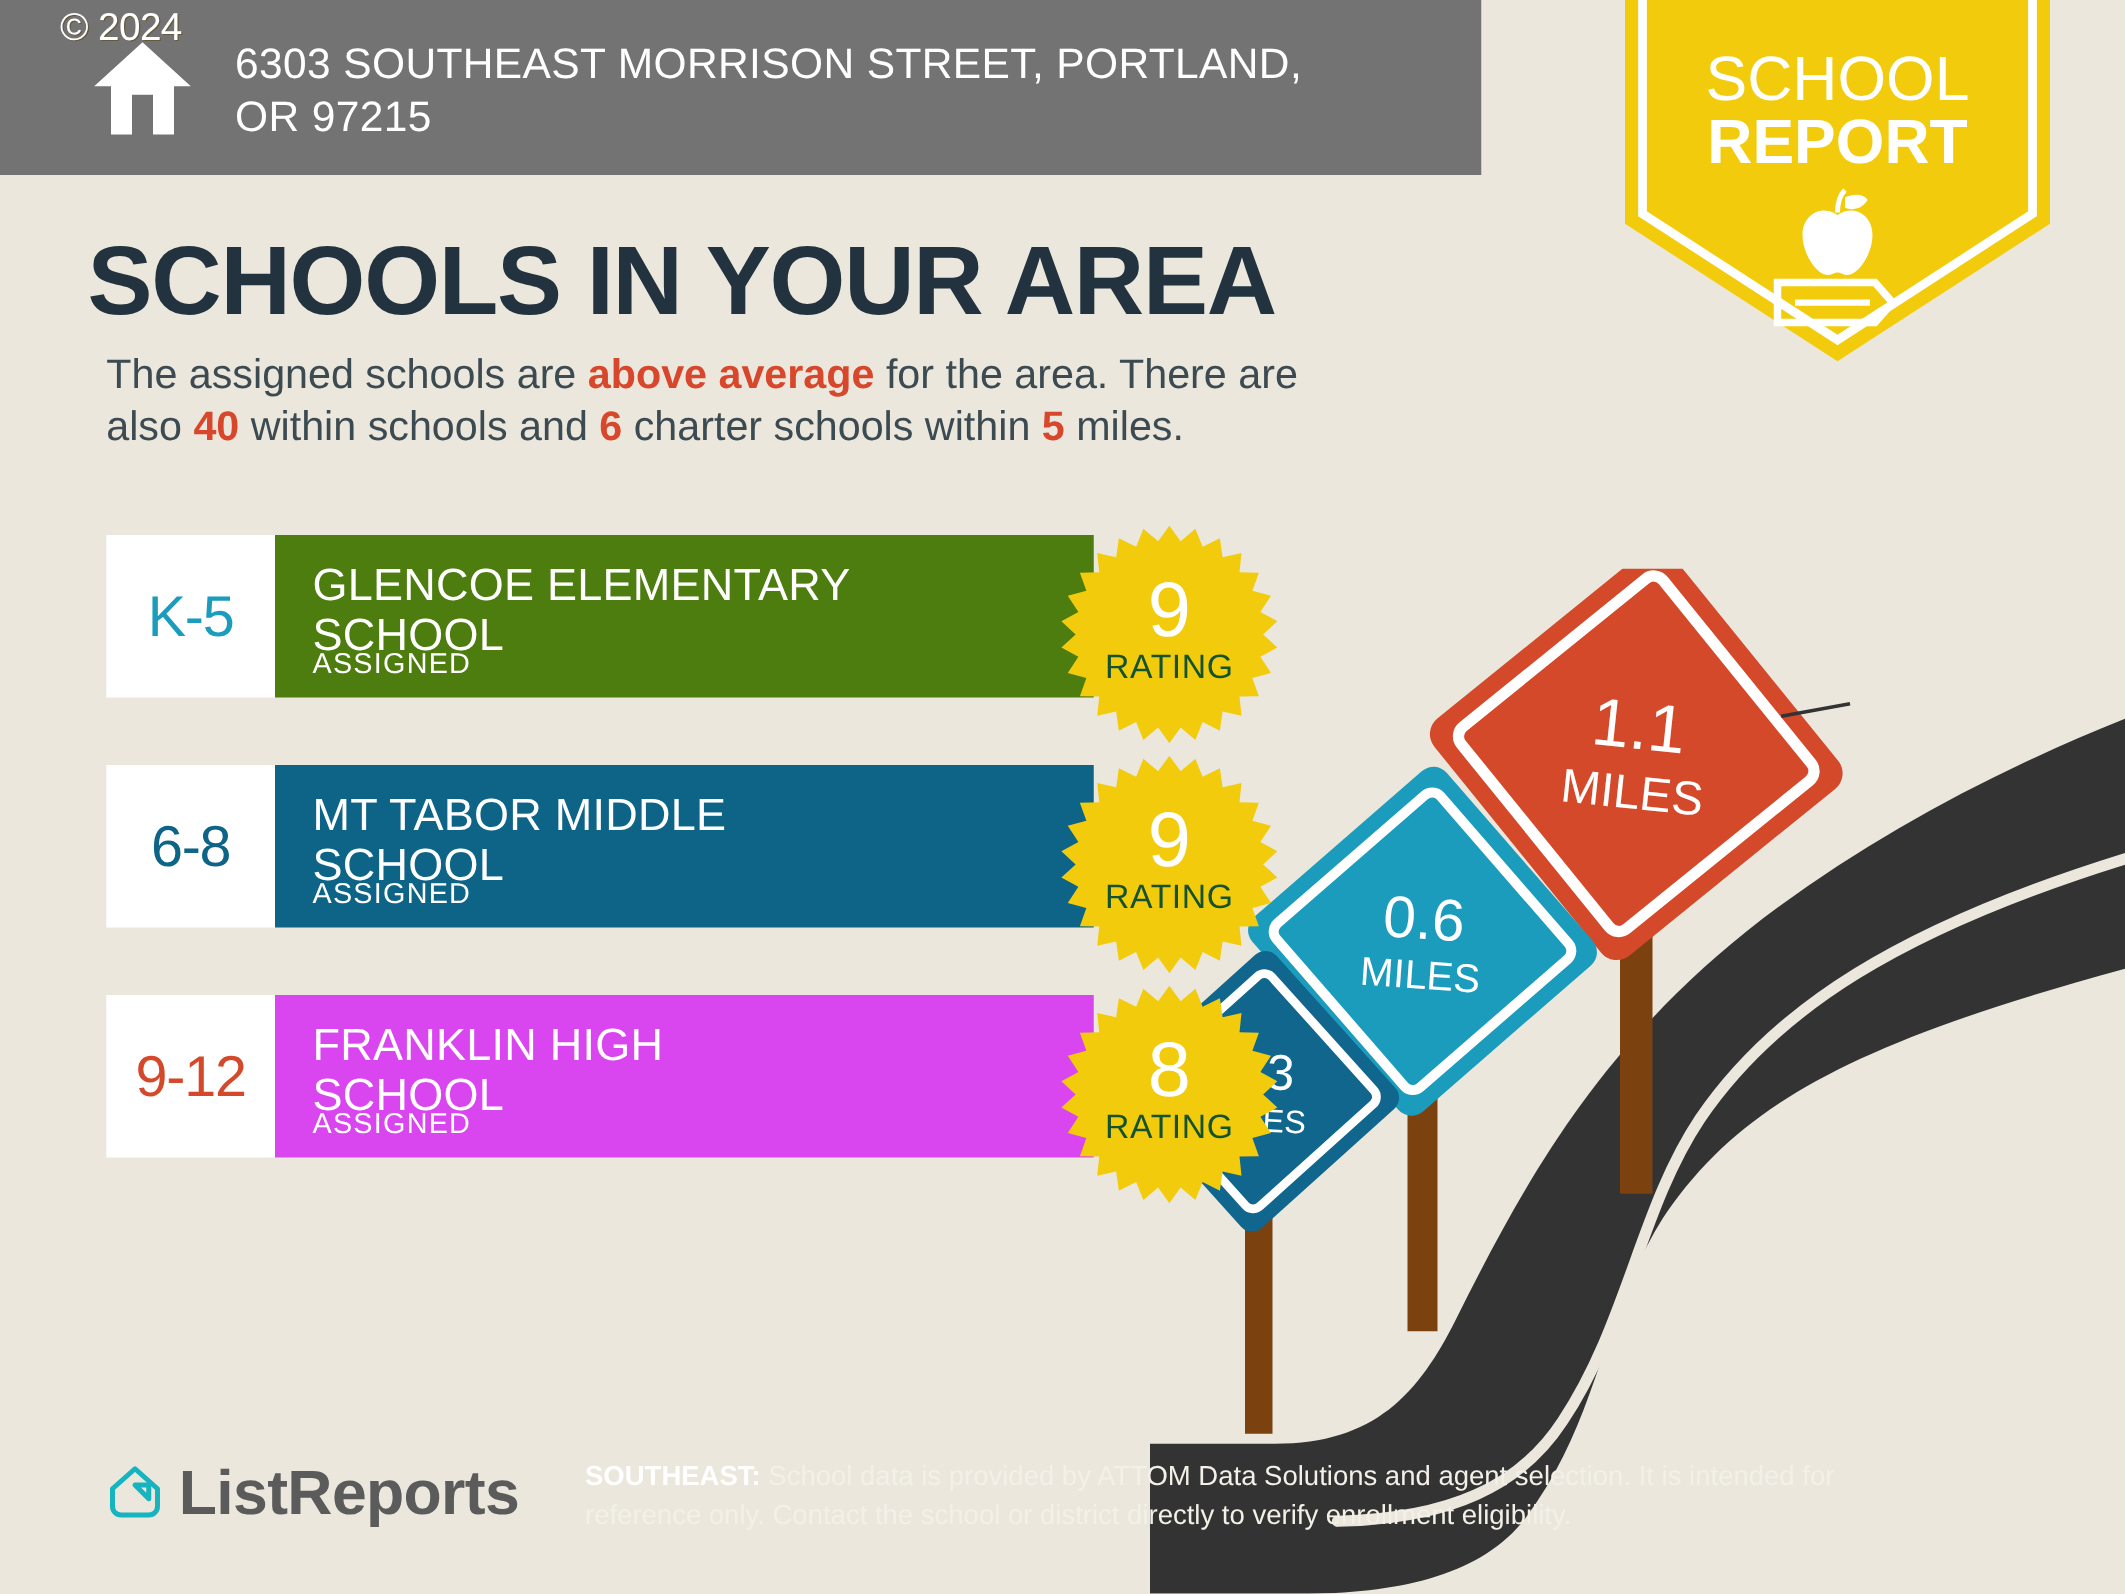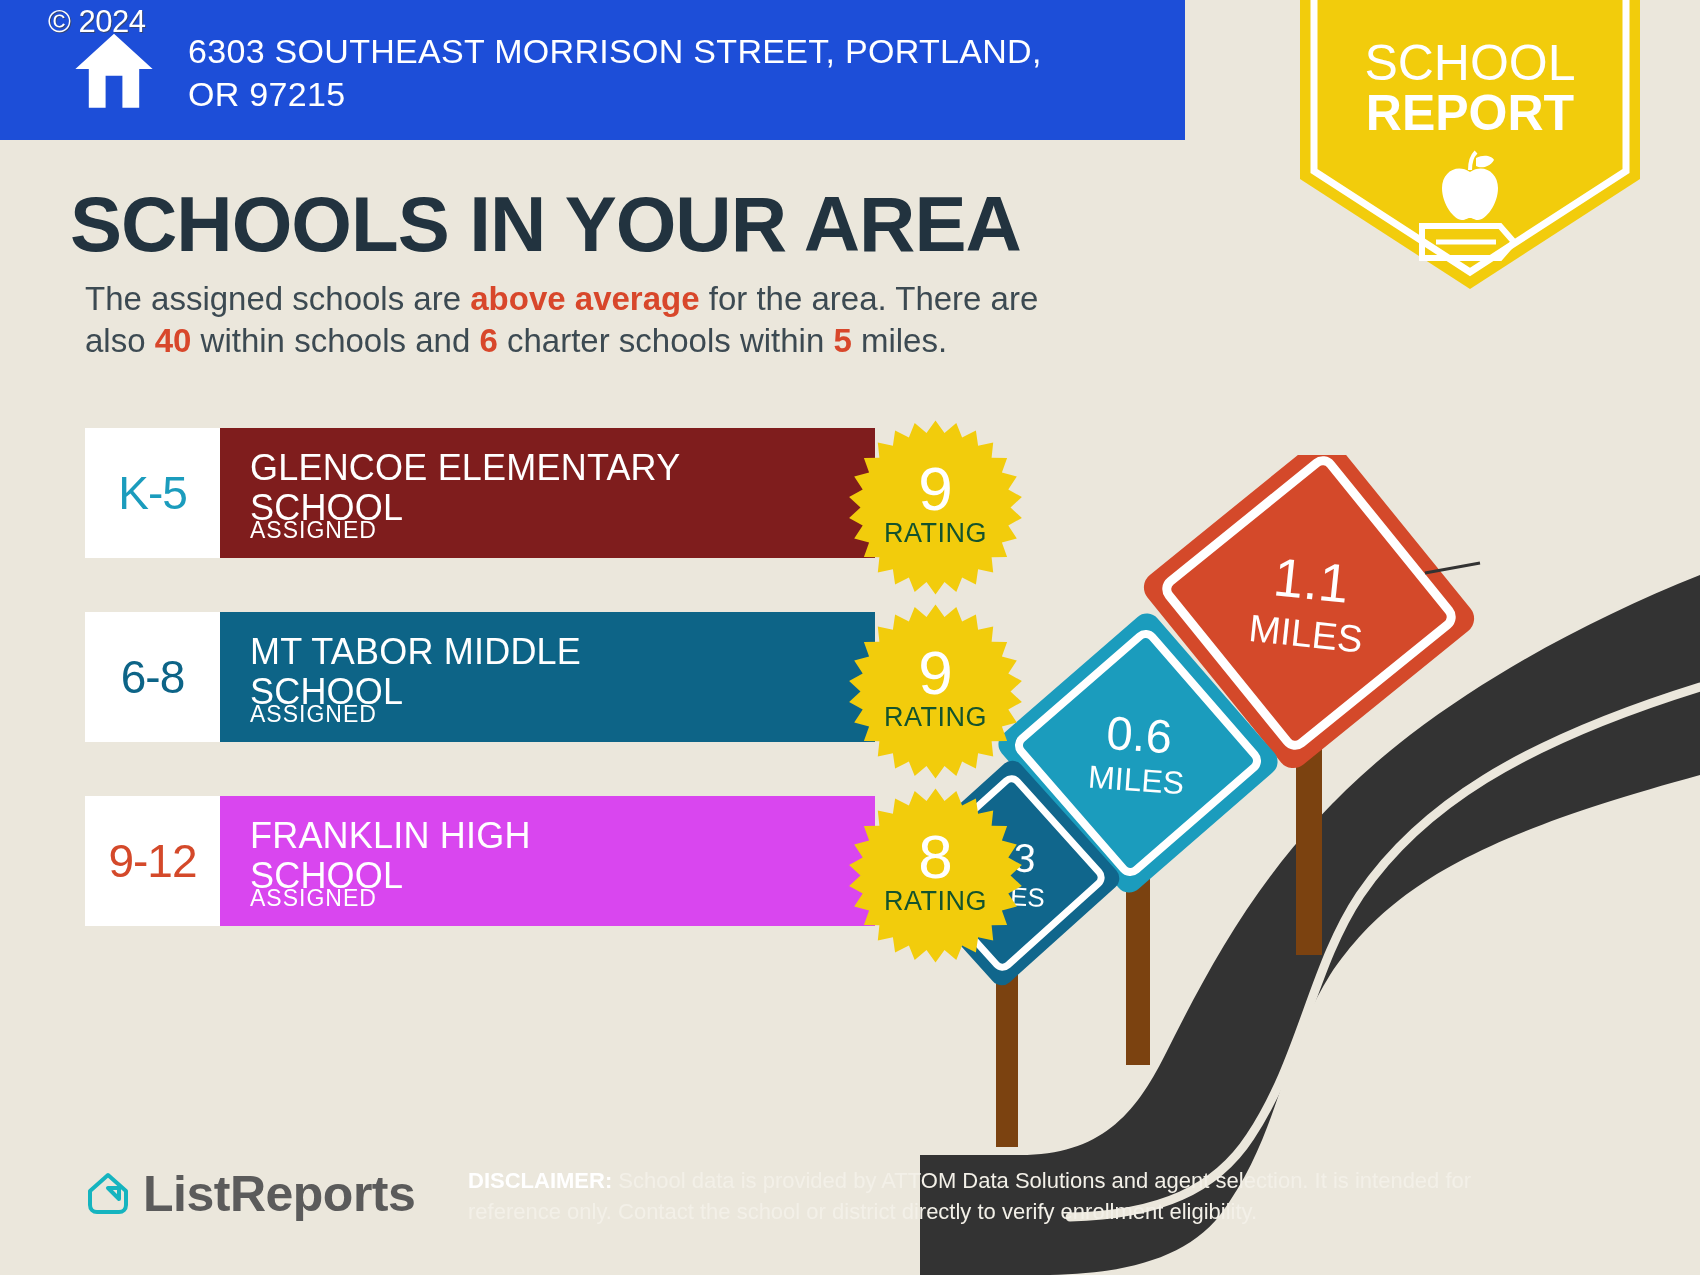--- a/index.html
+++ b/index.html
@@ -85,21 +85,21 @@
     position:absolute; left:468px; bottom:48px; width:1010px; z-index:7;
     font-size:22px; line-height:1.42; color:#f3f0e8;
   }
   .disclaimer b { font-weight:bold; color:#ffffff; }
 </style>
 </head>
 <body>
 
 <div class="page">
 
-  <div class="header" style="background: #1d4ed8;">
+  <div class="header" style="background: #737373;">
     <svg class="home-icon" viewBox="0 0 100 100">
       <path d="M50 8 L96 50 L80 50 L80 96 L60 96 L60 58 L40 58 L40 96 L20 96 L20 50 L4 50 Z" fill="#ffffff"></path>
     </svg>
     <div class="addr">6303 SOUTHEAST MORRISON STREET, PORTLAND, OR 97215</div>
   </div>
   <div class="copyright">© 2024</div>
 
   <div class="badge-wrap">
     <svg viewBox="0 0 340 300" width="340" height="300">
       <path d="M0 -60 L340 -60 L340 185 L170 295 L0 185 Z" fill="#f2cc0c"></path>
@@ -121,21 +121,21 @@
   <div class="subhead">
     <span>The assigned schools are </span><b>above average</b><span> for the area. There are also </span><b>40</b><span> within schools and </span><b>6</b><span> charter schools within </span><b>5</b><span> miles.</span>
   </div>
 
   <div class="rows">
 
     <div class="school-row">
       <div class="grade-box" style="color: rgb(27, 156, 189);">
         <span>K-5</span>
       </div>
-      <div class="bar" style="background: #7f1d1d;">
+      <div class="bar" style="background: #4d7c0f;">
         <div class="school-name">
           <div>GLENCOE ELEMENTARY</div>
           <div>SCHOOL</div>
         </div>
         <div class="assigned">ASSIGNED</div>
       </div>
       <div class="rating-badge">
         <svg viewBox="0 0 175 175">
           <polygon class="burst" points="87.5,0.5 96.5,13.0 108.3,3.0 114.1,17.4 127.9,10.5 130.1,25.8 145.2,22.4 143.6,37.8 159.1,38.1 153.9,52.6 168.8,56.6 160.3,69.6 173.9,77.0 162.5,87.5 173.9,98.0 160.3,105.4 168.8,118.4 153.9,122.4 159.1,136.9 143.6,137.2 145.2,152.6 130.1,149.2 127.9,164.5 114.1,157.6 108.3,172.0 96.5,162.0 87.5,174.5 78.5,162.0 66.7,172.0 60.9,157.6 47.1,164.5 44.9,149.2 29.8,152.6 31.4,137.2 15.9,136.9 21.1,122.4 6.2,118.4 14.7,105.4 1.1,98.0 12.5,87.5 1.1,77.0 14.7,69.6 6.2,56.6 21.1,52.6 15.9,38.1 31.4,37.8 29.8,22.4 44.9,25.8 47.1,10.5 60.9,17.4 66.7,3.0 78.5,13.0" fill="#f2cc0c"></polygon>
         </svg>
@@ -229,16 +229,16 @@
 
   <div class="logo">
     <svg width="46" height="46" viewBox="0 0 46 46">
       <path d="M23 4 L41 20 L41 34 C41 38 38 41 34 41 L12 41 C8 41 5 38 5 34 L5 20 Z" fill="none" stroke="#15b4bf" stroke-width="4" stroke-linejoin="round"></path>
       <path d="M23 17 L34 17 L34 28 Z" fill="none" stroke="#15b4bf" stroke-width="4" stroke-linejoin="round"></path>
     </svg>
     <span class="logo-text">ListReports</span>
   </div>
 
   <div class="disclaimer">
-    <b>DISCLAIMER:</b><span> School data is provided by ATTOM Data Solutions and agent selection. It is intended for reference only. Contact the school or district directly to verify enrollment eligibility.</span>
+    <b>SOUTHEAST:</b><span> School data is provided by ATTOM Data Solutions and agent selection. It is intended for reference only. Contact the school or district directly to verify enrollment eligibility.</span>
   </div>
 
 </div>
 
 </body></html>

